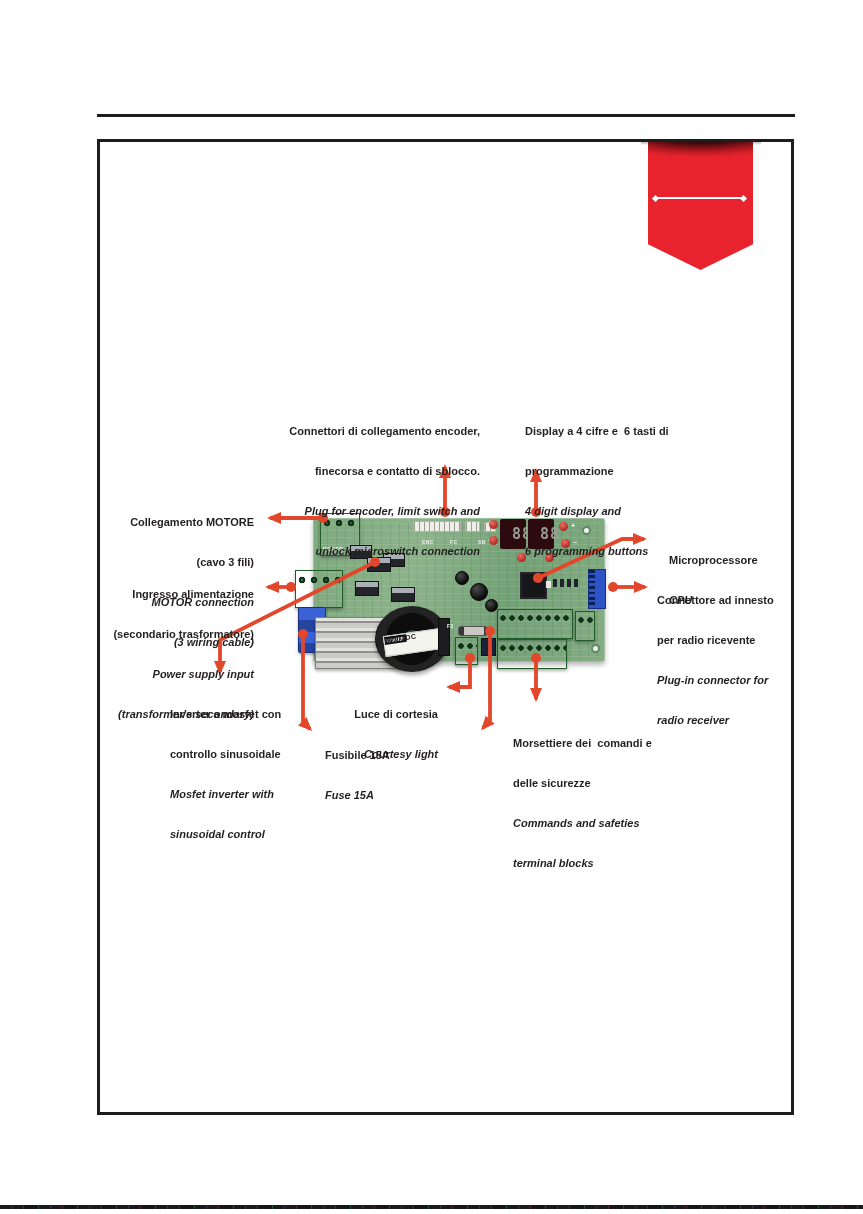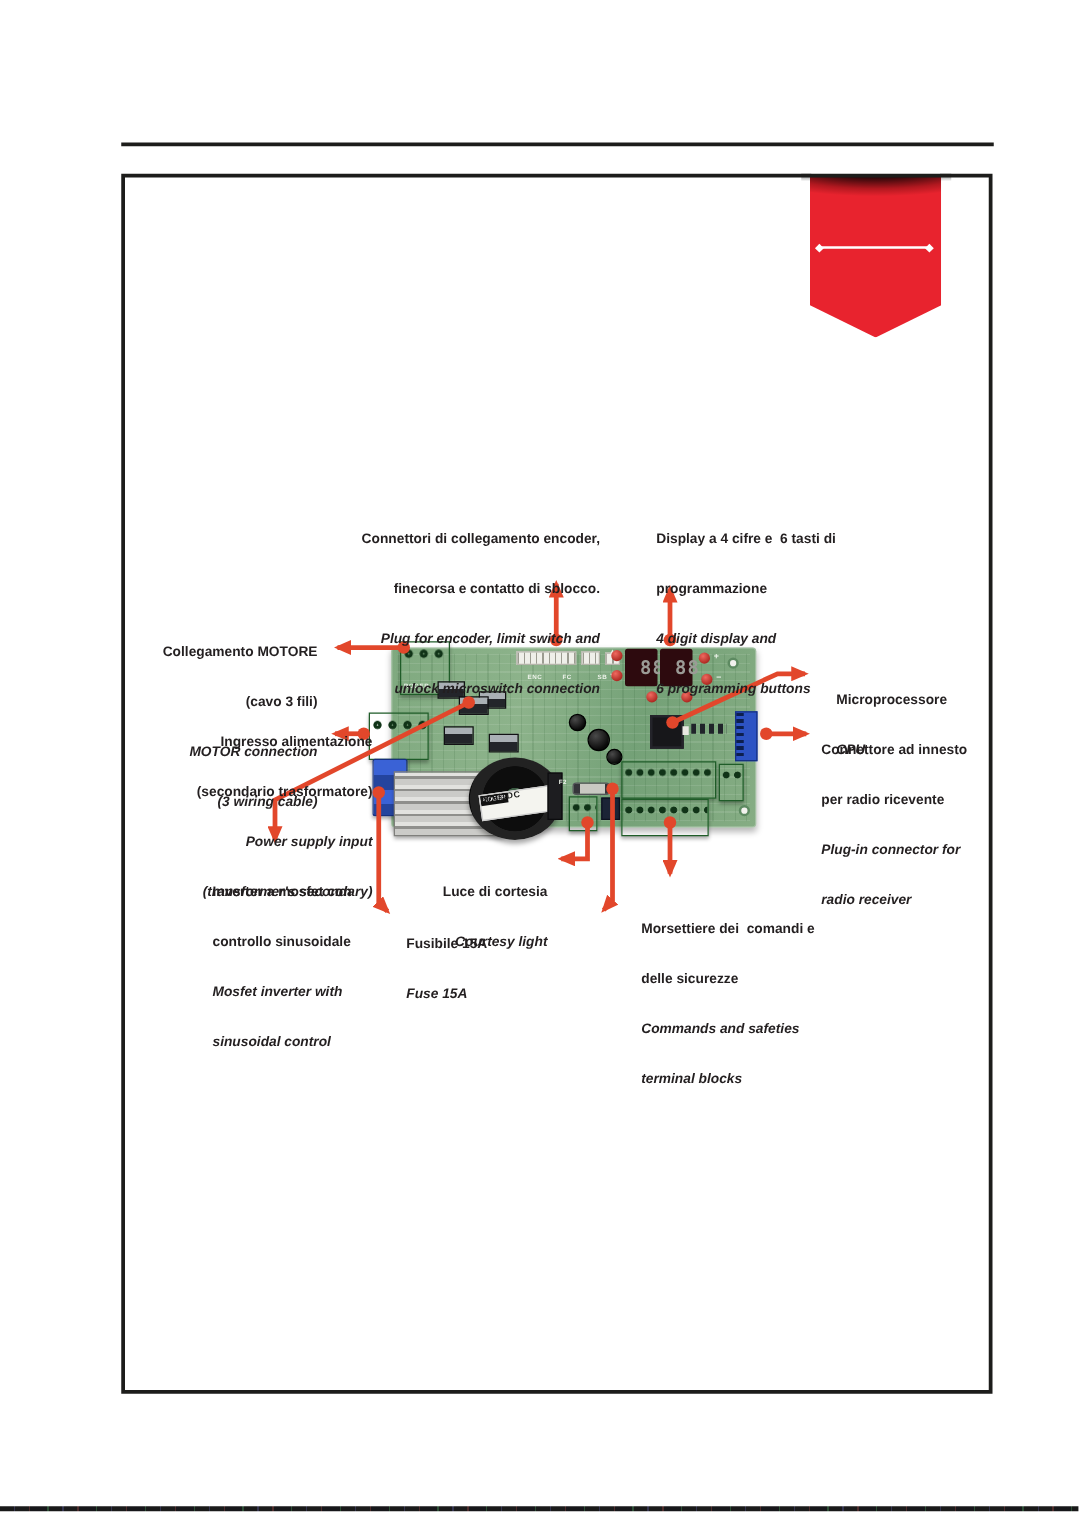--- a/index.html
+++ b/index.html
@@ -231,21 +231,21 @@
     <div class="en">6 programming buttons</div>
   </div>
 
   <div class="lbl ra" style="left:116px;top:489px;width:138px;">
     <div>Collegamento MOTORE</div>
     <div>(cavo 3 fili)</div>
     <div class="en">MOTOR connection</div>
     <div class="en">(3 wiring cable)</div>
   </div>
 
-  <div class="lbl ra" style="left:106px;top:561px;width:148px;margin-left:44px;">
+  <div class="lbl ra" style="left:106px;top:561px;width:148px;">
     <div>Ingresso alimentazione</div>
     <div>(secondario trasformatore)</div>
     <div class="en">Power supply input</div>
     <div class="en">(transformer's secondary)</div>
   </div>
 
   <div class="lbl" style="left:669px;top:527px;width:130px;">
     <div>Microprocessore</div>
     <div class="en">CPU</div>
   </div>

